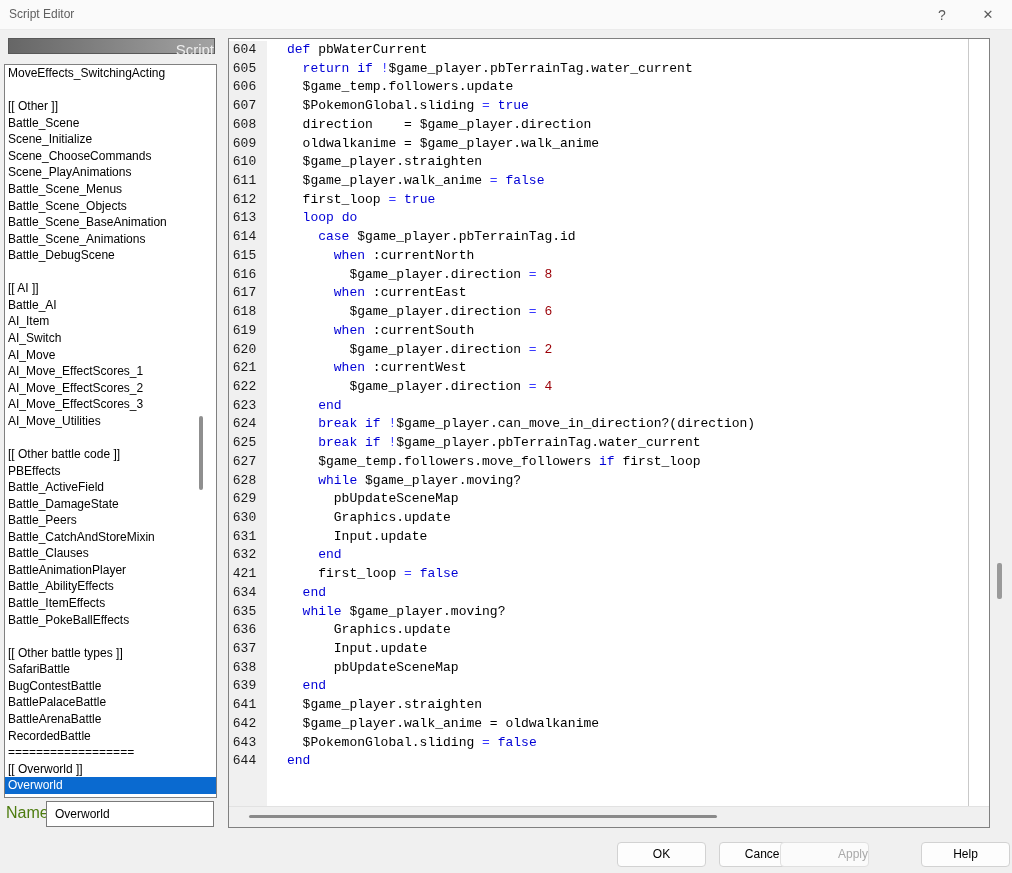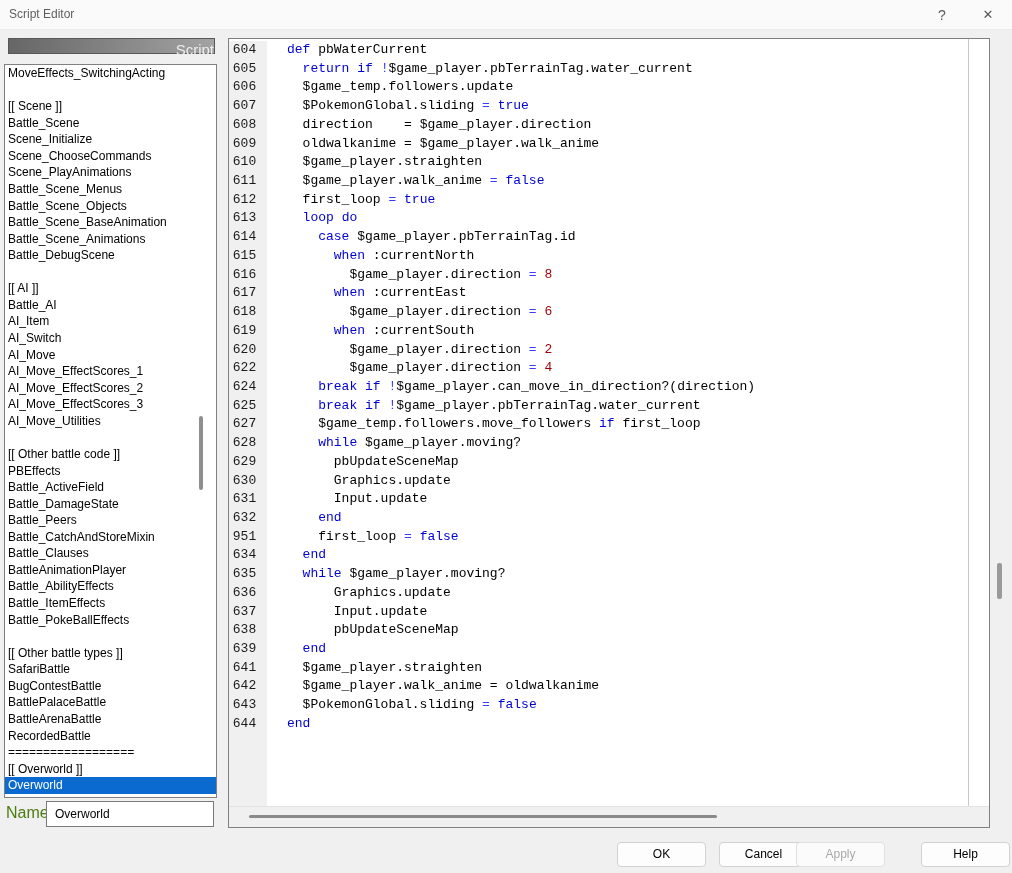--- a/index.html
+++ b/index.html
@@ -49,40 +49,40 @@
   .h-thumb{position:absolute;left:20px;top:8px;width:468px;height:3px;background:#8a8a8a;border-radius:2px;}
   .win-vthumb{position:absolute;left:997px;top:563px;width:5px;height:36px;background:#9a9a9a;border-radius:2px;}
 
   
   .btn{position:absolute;top:842px;width:89px;height:25px;background:#fdfdfd;border:1px solid #d2d2d2;
     border-radius:4px;font-family:"Liberation Sans",sans-serif;font-size:12px;color:#000;text-align:center;
     line-height:23px;box-sizing:border-box;cursor:default;}
   .btn.disabled{color:#a9a9a9;border-color:#e0e0e0;background:#fbfbfb;}
   .btn-ok{left:617px;}
   .btn-cancel{left:719px;text-align:center;}
-  .btn-apply{left:796px;}
+  .btn-apply{left:780px;text-align:right;}
   .btn-help{left:921px;}
 </style>
 </head>
 <body>
 
 <div class="window">
 
   <div class="titlebar">
     <span class="title">Script Editor</span>
     <span class="tb-btn tb-help">?</span>
     <span class="tb-btn tb-close">✕</span>
   </div>
 
   <div class="script-header">Script</div>
 
   <div class="listbox">
       <div class="list-item">MoveEffects_SwitchingActing</div>
       <div class="list-item"></div>
-      <div class="list-item">[[ Scene ]]</div>
+      <div class="list-item">[[ Other ]]</div>
       <div class="list-item">Battle_Scene</div>
       <div class="list-item">Scene_Initialize</div>
       <div class="list-item">Scene_ChooseCommands</div>
       <div class="list-item">Scene_PlayAnimations</div>
       <div class="list-item">Battle_Scene_Menus</div>
       <div class="list-item">Battle_Scene_Objects</div>
       <div class="list-item">Battle_Scene_BaseAnimation</div>
       <div class="list-item">Battle_Scene_Animations</div>
       <div class="list-item">Battle_DebugScene</div>
       <div class="list-item"></div>
@@ -135,30 +135,32 @@
         <div class="code-line"><span class="gutter">611</span><span class="code-text"><span class="tok-p">  $game_player.walk_anime </span><span class="tok-o">=</span><span class="tok-p"> </span><span class="tok-k">false</span></span></div>
         <div class="code-line"><span class="gutter">612</span><span class="code-text"><span class="tok-p">  first_loop </span><span class="tok-o">=</span><span class="tok-p"> </span><span class="tok-k">true</span></span></div>
         <div class="code-line"><span class="gutter">613</span><span class="code-text"><span class="tok-p">  </span><span class="tok-k">loop</span><span class="tok-p"> </span><span class="tok-k">do</span></span></div>
         <div class="code-line"><span class="gutter">614</span><span class="code-text"><span class="tok-p">    </span><span class="tok-k">case</span><span class="tok-p"> $game_player.pbTerrainTag.id</span></span></div>
         <div class="code-line"><span class="gutter">615</span><span class="code-text"><span class="tok-p">      </span><span class="tok-k">when</span><span class="tok-p"> :currentNorth</span></span></div>
         <div class="code-line"><span class="gutter">616</span><span class="code-text"><span class="tok-p">        $game_player.direction </span><span class="tok-o">=</span><span class="tok-p"> </span><span class="tok-n">8</span></span></div>
         <div class="code-line"><span class="gutter">617</span><span class="code-text"><span class="tok-p">      </span><span class="tok-k">when</span><span class="tok-p"> :currentEast</span></span></div>
         <div class="code-line"><span class="gutter">618</span><span class="code-text"><span class="tok-p">        $game_player.direction </span><span class="tok-o">=</span><span class="tok-p"> </span><span class="tok-n">6</span></span></div>
         <div class="code-line"><span class="gutter">619</span><span class="code-text"><span class="tok-p">      </span><span class="tok-k">when</span><span class="tok-p"> :currentSouth</span></span></div>
         <div class="code-line"><span class="gutter">620</span><span class="code-text"><span class="tok-p">        $game_player.direction </span><span class="tok-o">=</span><span class="tok-p"> </span><span class="tok-n">2</span></span></div>
+        <div class="code-line"><span class="gutter">621</span><span class="code-text"><span class="tok-p">      </span><span class="tok-k">when</span><span class="tok-p"> :currentWest</span></span></div>
         <div class="code-line"><span class="gutter">622</span><span class="code-text"><span class="tok-p">        $game_player.direction </span><span class="tok-o">=</span><span class="tok-p"> </span><span class="tok-n">4</span></span></div>
+        <div class="code-line"><span class="gutter">623</span><span class="code-text"><span class="tok-p">    </span><span class="tok-k">end</span></span></div>
         <div class="code-line"><span class="gutter">624</span><span class="code-text"><span class="tok-p">    </span><span class="tok-k">break</span><span class="tok-p"> </span><span class="tok-k">if</span><span class="tok-p"> </span><span class="tok-o">!</span><span class="tok-p">$game_player.can_move_in_direction?(direction)</span></span></div>
         <div class="code-line"><span class="gutter">625</span><span class="code-text"><span class="tok-p">    </span><span class="tok-k">break</span><span class="tok-p"> </span><span class="tok-k">if</span><span class="tok-p"> </span><span class="tok-o">!</span><span class="tok-p">$game_player.pbTerrainTag.water_current</span></span></div>
         <div class="code-line"><span class="gutter">627</span><span class="code-text"><span class="tok-p">    $game_temp.followers.move_followers </span><span class="tok-k">if</span><span class="tok-p"> first_loop</span></span></div>
         <div class="code-line"><span class="gutter">628</span><span class="code-text"><span class="tok-p">    </span><span class="tok-k">while</span><span class="tok-p"> $game_player.moving?</span></span></div>
         <div class="code-line"><span class="gutter">629</span><span class="code-text"><span class="tok-p">      pbUpdateSceneMap</span></span></div>
         <div class="code-line"><span class="gutter">630</span><span class="code-text"><span class="tok-p">      Graphics.update</span></span></div>
         <div class="code-line"><span class="gutter">631</span><span class="code-text"><span class="tok-p">      Input.update</span></span></div>
         <div class="code-line"><span class="gutter">632</span><span class="code-text"><span class="tok-p">    </span><span class="tok-k">end</span></span></div>
-        <div class="code-line"><span class="gutter">951</span><span class="code-text"><span class="tok-p">    first_loop </span><span class="tok-o">=</span><span class="tok-p"> </span><span class="tok-k">false</span></span></div>
+        <div class="code-line"><span class="gutter">421</span><span class="code-text"><span class="tok-p">    first_loop </span><span class="tok-o">=</span><span class="tok-p"> </span><span class="tok-k">false</span></span></div>
         <div class="code-line"><span class="gutter">634</span><span class="code-text"><span class="tok-p">  </span><span class="tok-k">end</span></span></div>
         <div class="code-line"><span class="gutter">635</span><span class="code-text"><span class="tok-p">  </span><span class="tok-k">while</span><span class="tok-p"> $game_player.moving?</span></span></div>
         <div class="code-line"><span class="gutter">636</span><span class="code-text"><span class="tok-p">      Graphics.update</span></span></div>
         <div class="code-line"><span class="gutter">637</span><span class="code-text"><span class="tok-p">      Input.update</span></span></div>
         <div class="code-line"><span class="gutter">638</span><span class="code-text"><span class="tok-p">      pbUpdateSceneMap</span></span></div>
         <div class="code-line"><span class="gutter">639</span><span class="code-text"><span class="tok-p">  </span><span class="tok-k">end</span></span></div>
         <div class="code-line"><span class="gutter">641</span><span class="code-text"><span class="tok-p">  $game_player.straighten</span></span></div>
         <div class="code-line"><span class="gutter">642</span><span class="code-text"><span class="tok-p">  $game_player.walk_anime </span><span class="tok-p">=</span><span class="tok-p"> oldwalkanime</span></span></div>
         <div class="code-line"><span class="gutter">643</span><span class="code-text"><span class="tok-p">  $PokemonGlobal.sliding </span><span class="tok-o">=</span><span class="tok-p"> </span><span class="tok-k">false</span></span></div>
         <div class="code-line"><span class="gutter">644</span><span class="code-text"><span class="tok-k">end</span></span></div>

